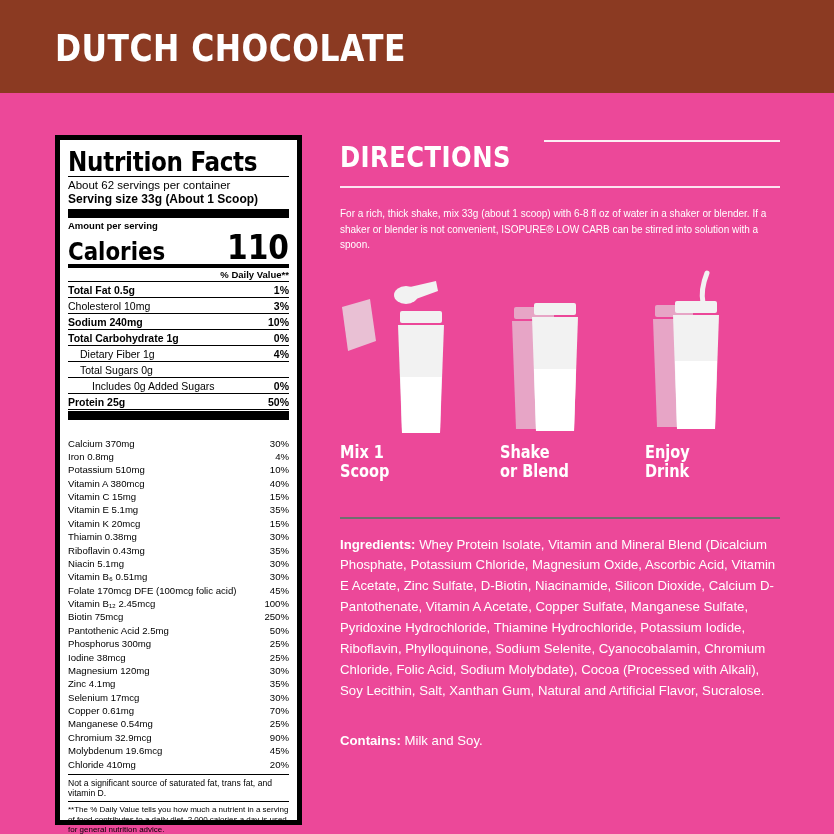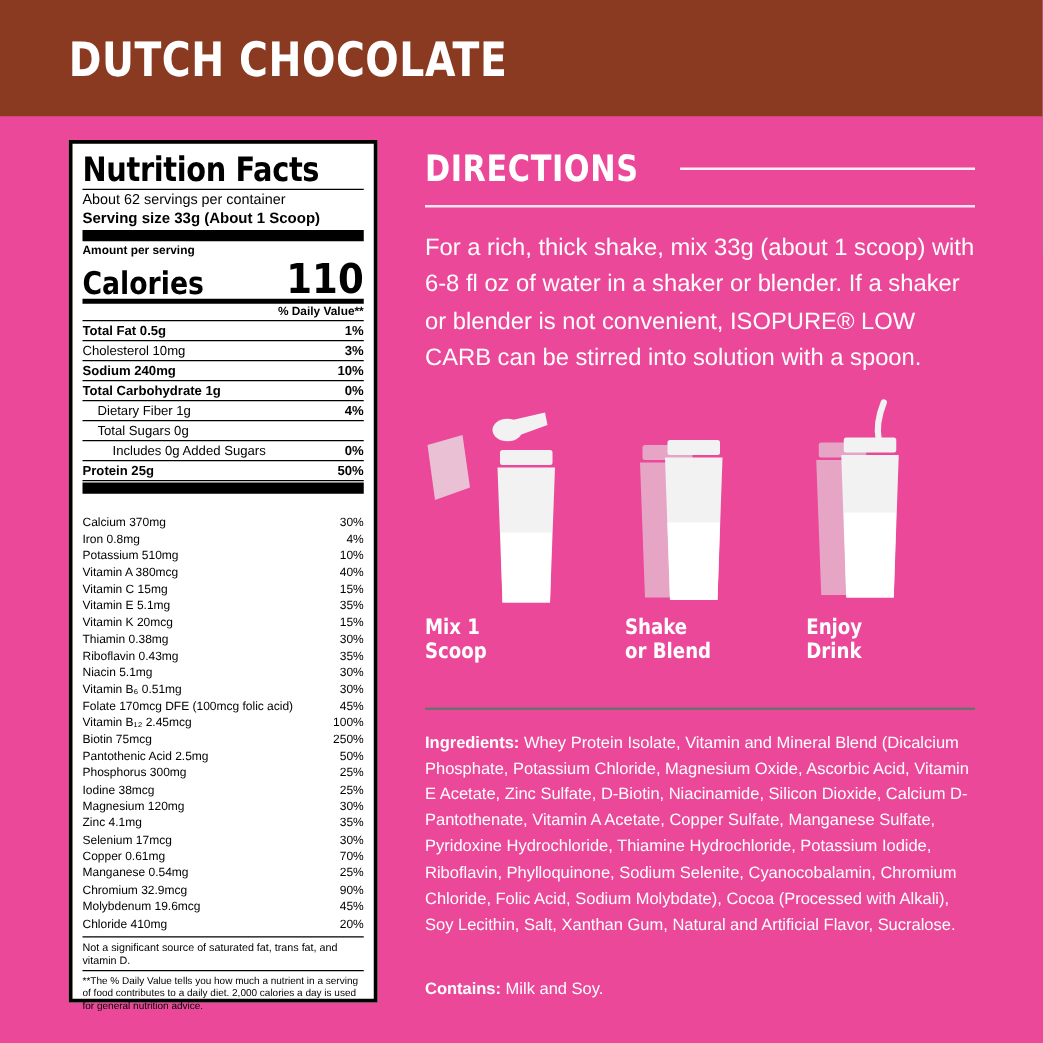--- a/index.html
+++ b/index.html
@@ -24,24 +24,24 @@
     font-weight:bold;
     font-size:38px;
     letter-spacing:0.5px;
     text-transform:uppercase;
     transform: scaleX(0.92);
     transform-origin: left center;
   }
 
   
   .nutrition {
-    position:absolute; left:55px; top:112px;
+    position:absolute; left:55px; top:135px;
     width:247px; height:690px;
     background:#ffffff;
-    border:3px solid #000000;
+    border:5px solid #000000;
     padding:6px 8px 6px 8px;
     color:#000;
     font-family:"Liberation Sans", sans-serif;
   }
   .nf-title {
     font-family:"DejaVu Sans Condensed","Liberation Sans", sans-serif;
     font-weight:bold;
     font-size:27px;
     line-height:1.0;
     letter-spacing:-0.3px;
@@ -81,33 +81,33 @@
     font-size:9.6px; padding:1.2px 0;
   }
   .nf-vit-row .dv { font-weight:normal; }
 
   .nf-foot1 { font-size:8.6px; line-height:1.2; padding:3px 0 3px 0; }
   .nf-foot2 { font-size:8px; line-height:1.2; padding:3px 0 0 0; }
 
   
   .right { position:absolute; left:340px; top:118px; width:440px; }
 
-  .dir-head { display:flex; align-items:center; gap:20px; }
+  .dir-head { display:flex; align-items:flex-start; gap:20px;margin-top:22px; }
   .dir-title {
     font-family:"DejaVu Sans Condensed","Liberation Sans", sans-serif;
     font-weight:bold; font-size:29px; color:#ffffff; letter-spacing:0.5px;
     transform:scaleX(0.93); transform-origin:left center;
     white-space:nowrap;
   }
   .dir-line { flex:1; height:2px; background:#ffffff; opacity:0.9; }
   .hr-white { height:2px; background:#ffffff; opacity:0.85; margin-top:12px; }
   .hr-grey  { height:2px; background:#6f6f6f; margin:18px 0 16px 0; }
 
   .dir-body {
-    color:#ffffff; font-size:19px; line-height:1.55; margin-top:18px;
+    color:#ffffff; font-size:10px; line-height:1.55; margin-top:18px;
     font-family:"Liberation Sans", sans-serif;
   }
 
   
   .steps { position:relative; height:230px; margin-top:16px; }
   .step { position:absolute; text-align:left; }
   .step-label {
     color:#ffffff;
     font-family:"DejaVu Sans Condensed","Liberation Sans", sans-serif;
     font-weight:bold; font-size:17px; line-height:1.15;

